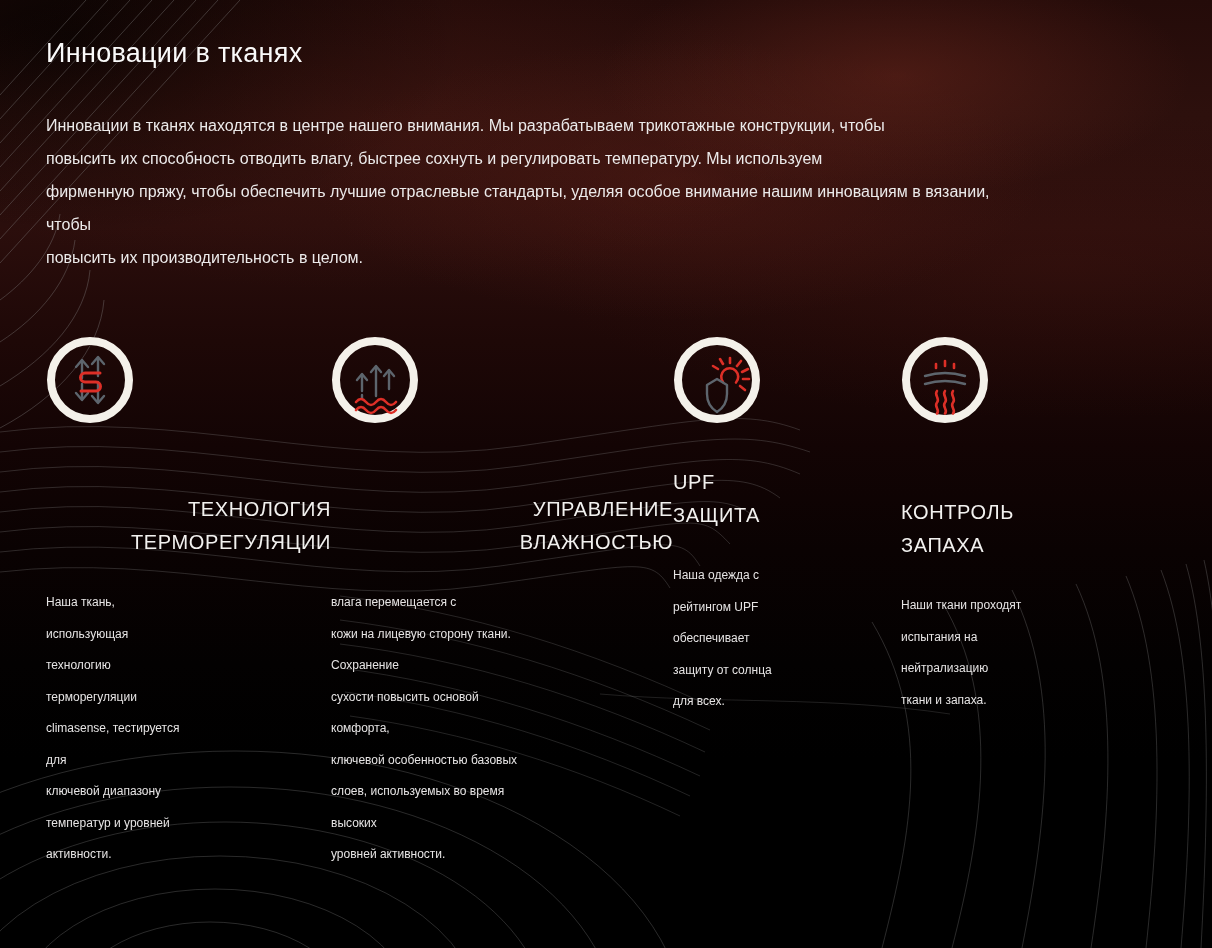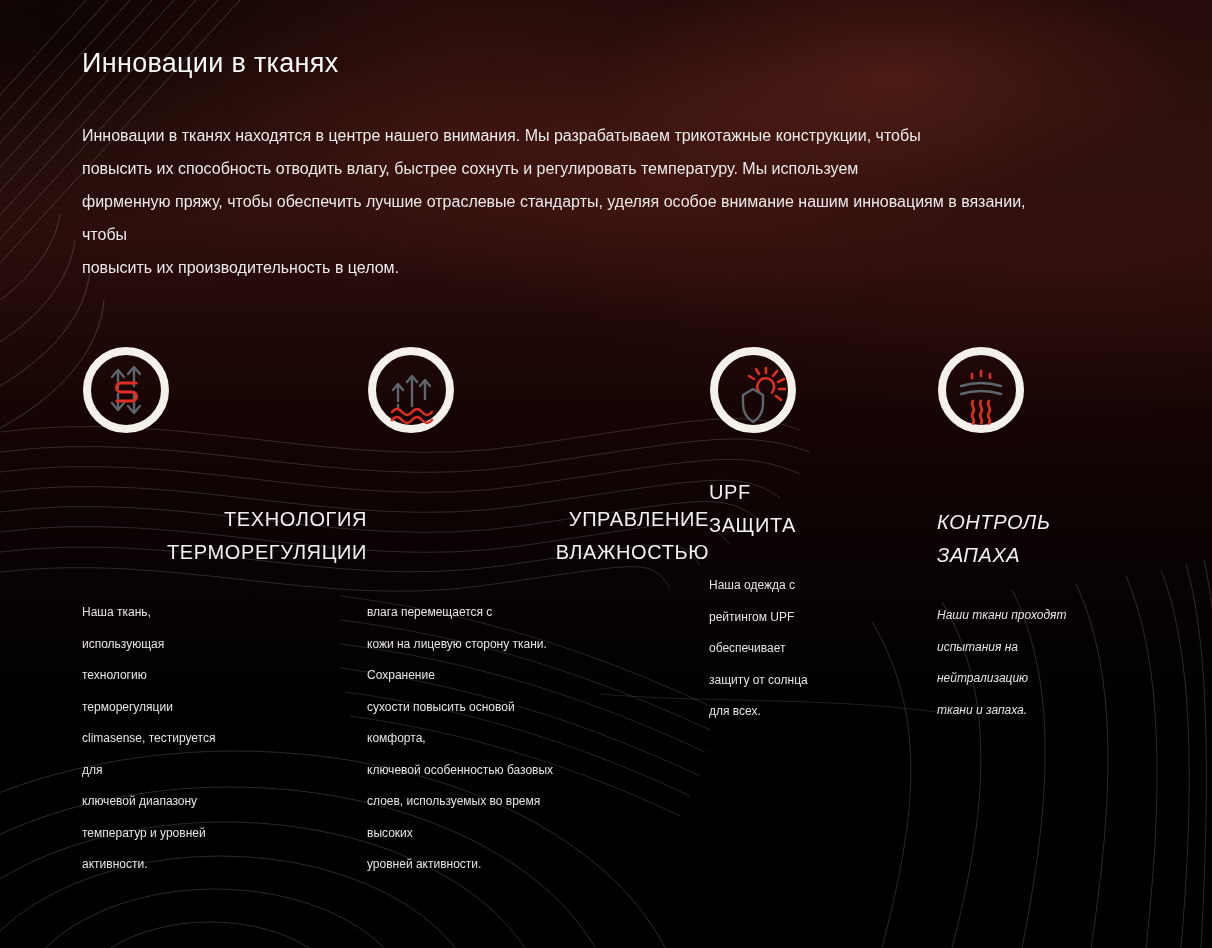--- a/index.html
+++ b/index.html
@@ -17,32 +17,32 @@
     position:absolute;inset:0;pointer-events:none;
     background:
       radial-gradient(ellipse 420px 170px at 74% 8%,rgba(128,46,33,.38),transparent 70%),
       radial-gradient(ellipse 520px 200px at 56% 19%,rgba(104,34,25,.33),transparent 70%),
       radial-gradient(ellipse 640px 240px at 30% 13%,rgba(84,27,20,.30),transparent 70%),
       radial-gradient(ellipse 760px 220px at 88% 28%,rgba(74,23,17,.28),transparent 70%),
       radial-gradient(ellipse 560px 280px at 6% 4%,rgba(5,2,1,.85),transparent 70%);
   }
   .contours{position:absolute;inset:0;pointer-events:none;}
   .contours path,.contours ellipse{fill:none;stroke:#8b8b8b;stroke-width:1;}
-  .content{position:relative;z-index:2;padding-left:82px;margin-top:10px;}
+  .content{position:relative;z-index:2;padding-left:46px;}
   .page-title{
     margin:0;padding-top:38px;font-size:27px;font-weight:400;color:#fafafa;letter-spacing:.3px;
   }
   .intro{margin-top:40px;font-size:16px;color:#eceaea;}
   .intro .line{line-height:33px;white-space:nowrap;}
   .features{display:flex;margin-top:62px;}
   .feature{flex:0 0 auto;}
   .feature.col-1{width:285px;}
   .feature.col-2{width:342px;}
   .feature.col-3{width:228px;}
-  .feature.col-4{width:267px;font-style:italic;}
+  .feature.col-4{width:267px;}
   .icon-wrap{width:88px;height:88px;}
   .heading{font-size:20px;font-weight:400;color:#f2f1ef;letter-spacing:.6px;}
   .heading .line{line-height:33px;white-space:nowrap;}
   .col-1 .heading,.col-2 .heading{margin-top:69px;text-align:right;}
   .col-3 .heading{margin-top:42px;}
   .col-4 .heading{margin-top:72px;}
   .body-text{margin-top:28px;font-size:12px;color:#e6e4e4;}
   .body-text .line{line-height:31.5px;white-space:nowrap;}
   .ic-ring{stroke:var(--ring-white);stroke-width:8;}
   .ic-gray{stroke:var(--icon-gray);stroke-width:2.4;stroke-linecap:round;stroke-linejoin:round;fill:none;}

